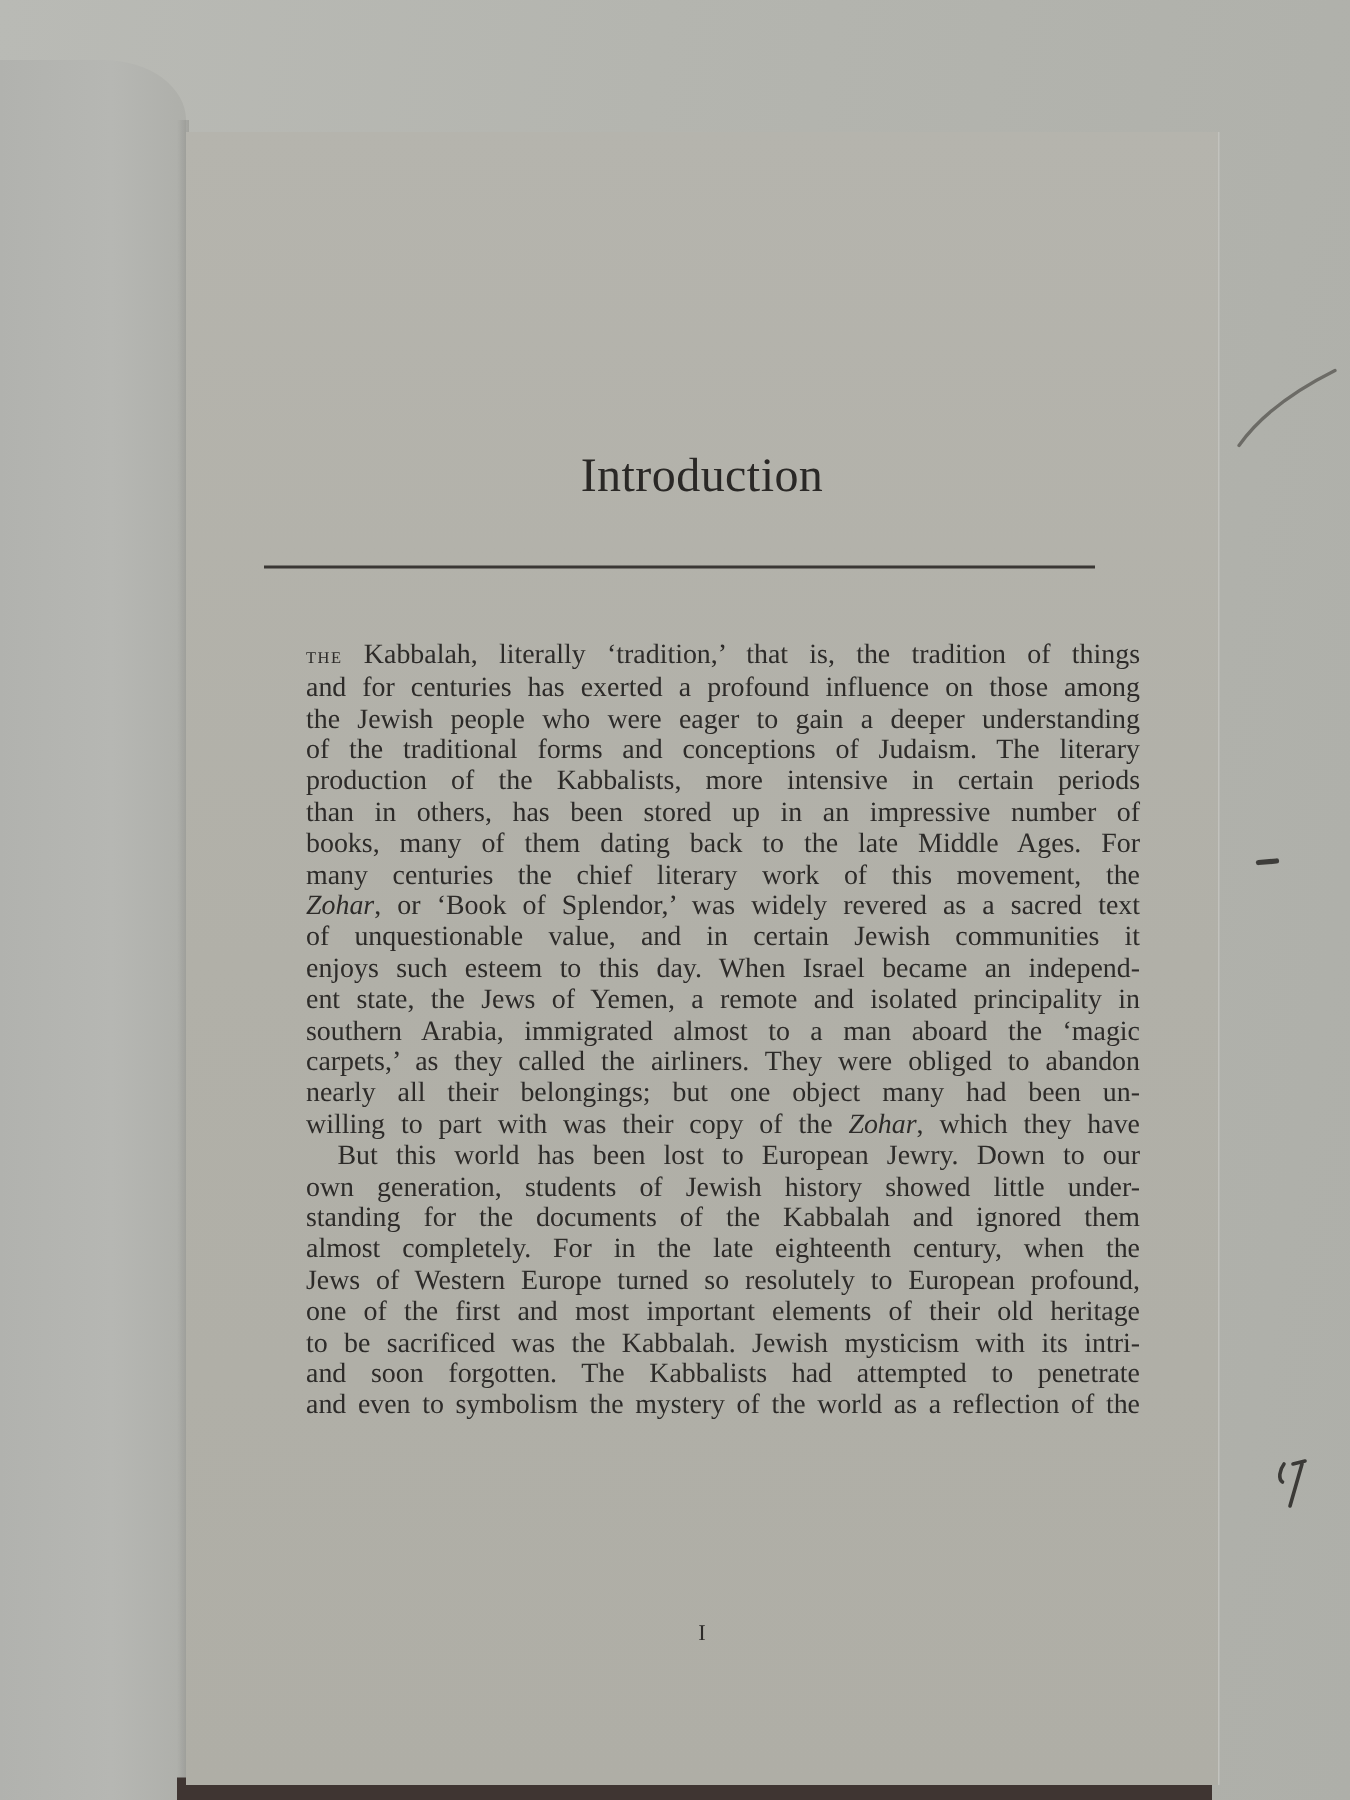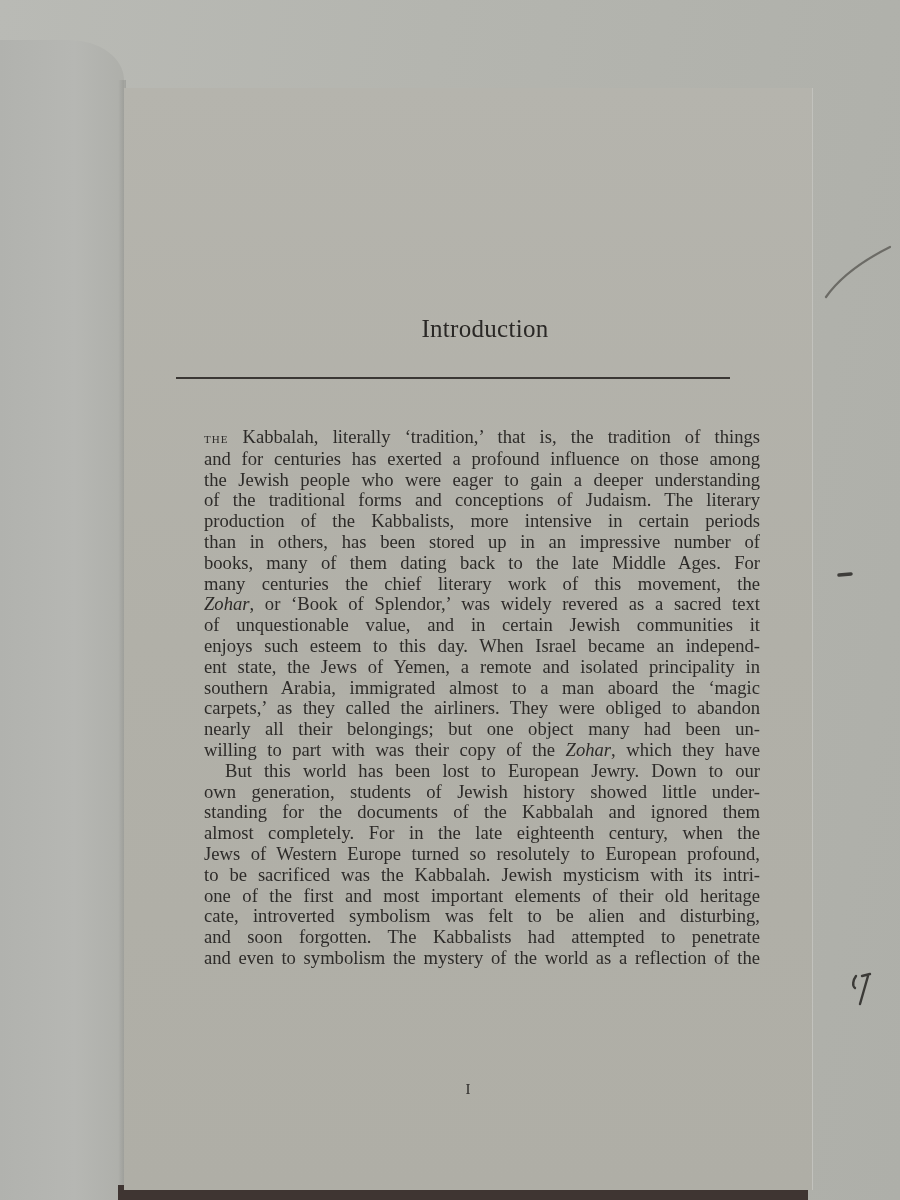--- a/index.html
+++ b/index.html
@@ -54,24 +54,24 @@
     height: 15px;
     background: #3f3532;
   }
   .title {
     position: absolute;
     left: 0;
     width: 100%;
     top: 210px;
     text-align: center;
     font-family: "Liberation Serif", serif;
-    font-size: 25px;
+    font-size: 32px;
     color: #2a2826;
     letter-spacing: 0.3px;
-    margin: 17px;
+    margin: 0;
     font-weight: normal;
   }
   .rule {
     position: absolute;
     left: 52px;
     top: 289px;
     width: 554px;
     height: 2px;
     background: #3a3734;
   }
@@ -151,23 +151,22 @@
     <span class="line">southern Arabia, immigrated almost to a man aboard the ‘magic</span>
     <span class="line">carpets,’ as they called the airliners. They were obliged to abandon</span>
     <span class="line">nearly all their belongings; but one object many had been un-</span>
     <span class="line">willing to part with was their copy of the <em>Zohar</em>, which they have</span>
 
     <span class="line indent">But this world has been lost to European Jewry. Down to our</span>
     <span class="line">own generation, students of Jewish history showed little under-</span>
     <span class="line">standing for the documents of the Kabbalah and ignored them</span>
     <span class="line">almost completely. For in the late eighteenth century, when the</span>
     <span class="line">Jews of Western Europe turned so resolutely to European profound,</span>
+    <span class="line">one of the first and most important elements of their old heritage</span>
     <span class="line">to be sacrificed was the Kabbalah. Jewish mysticism with its intri-</span>
-    <span class="line">one of the first and most important elements of their old heritage</span>
-    <span class="line">cate, introverted symbolism was felt to be alien and disturbing,</span>
     <span class="line">and soon forgotten. The Kabbalists had attempted to penetrate</span>
     <span class="line">and even to symbolism the mystery of the world as a reflection of the</span>
   </div>
 
   <div class="page-number">I</div>
 </div>
 
 <svg class="mark" style="left:818px;top:235px;" width="80" height="70" viewBox="0 0 80 70">
   <path d="M8 62 C 20 45, 40 28, 72 12" stroke="#55544f" stroke-width="2.2" fill="none" stroke-linecap="round" opacity="0.75"></path>
 </svg>

